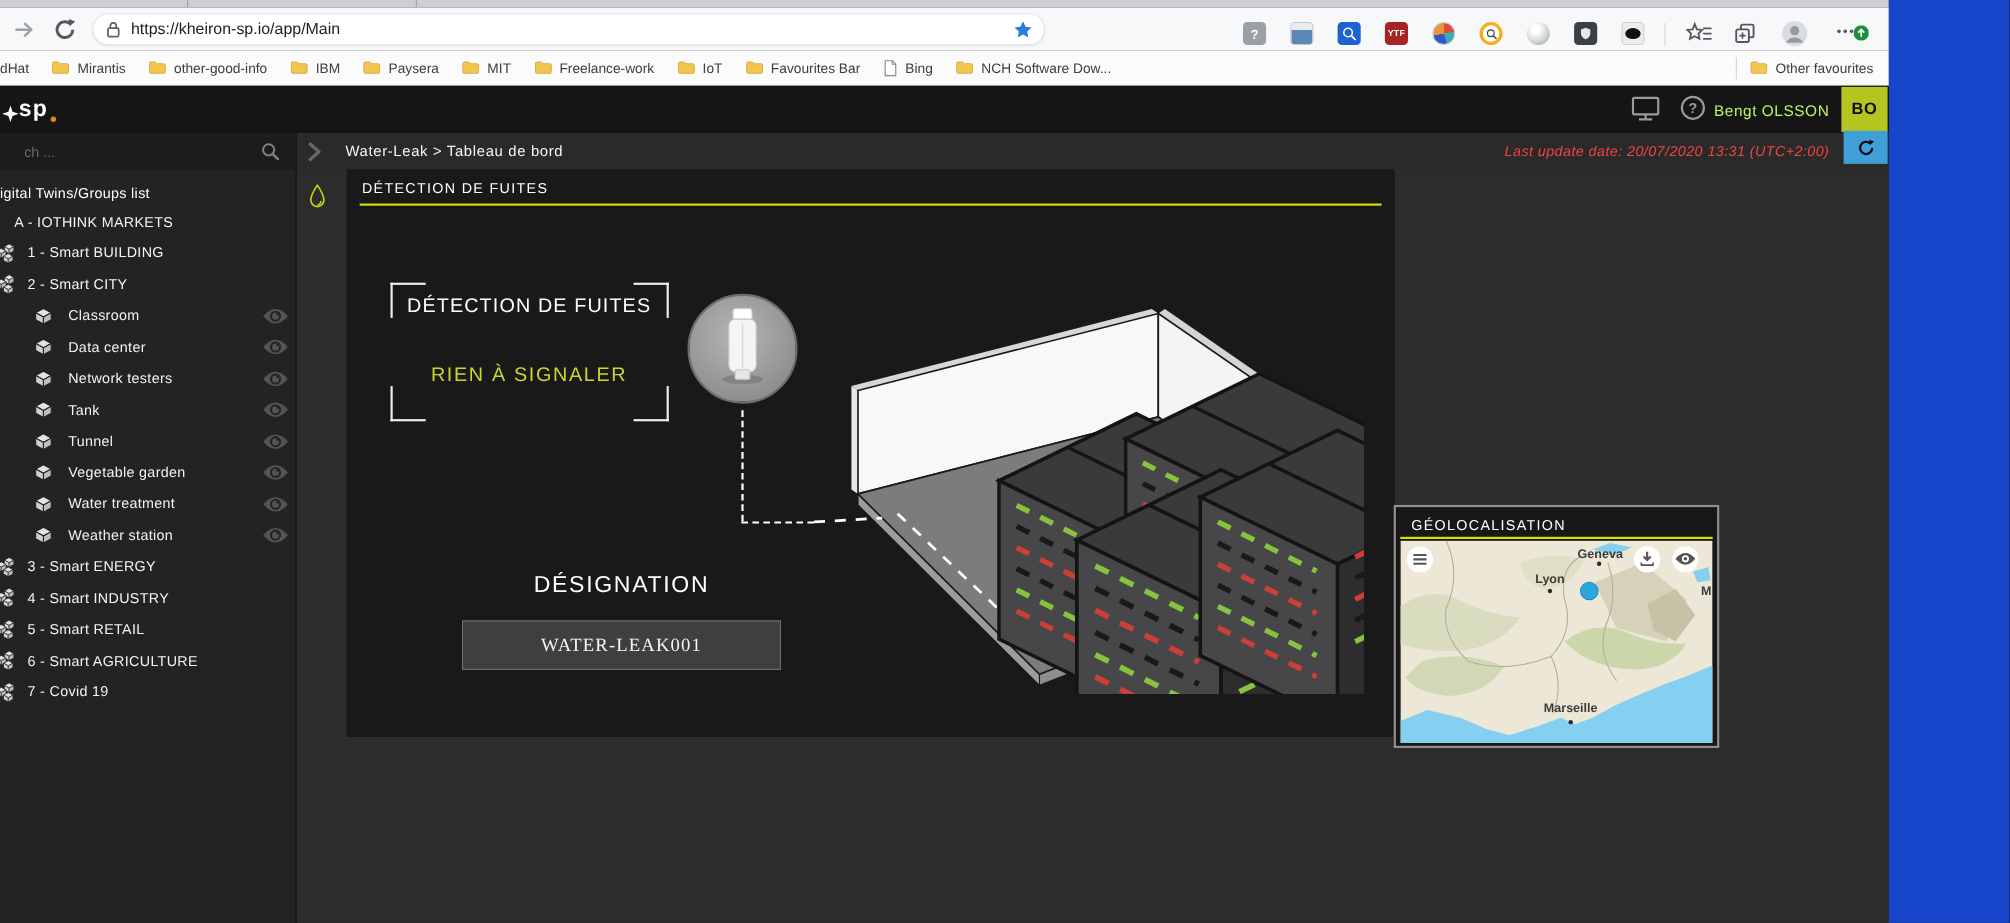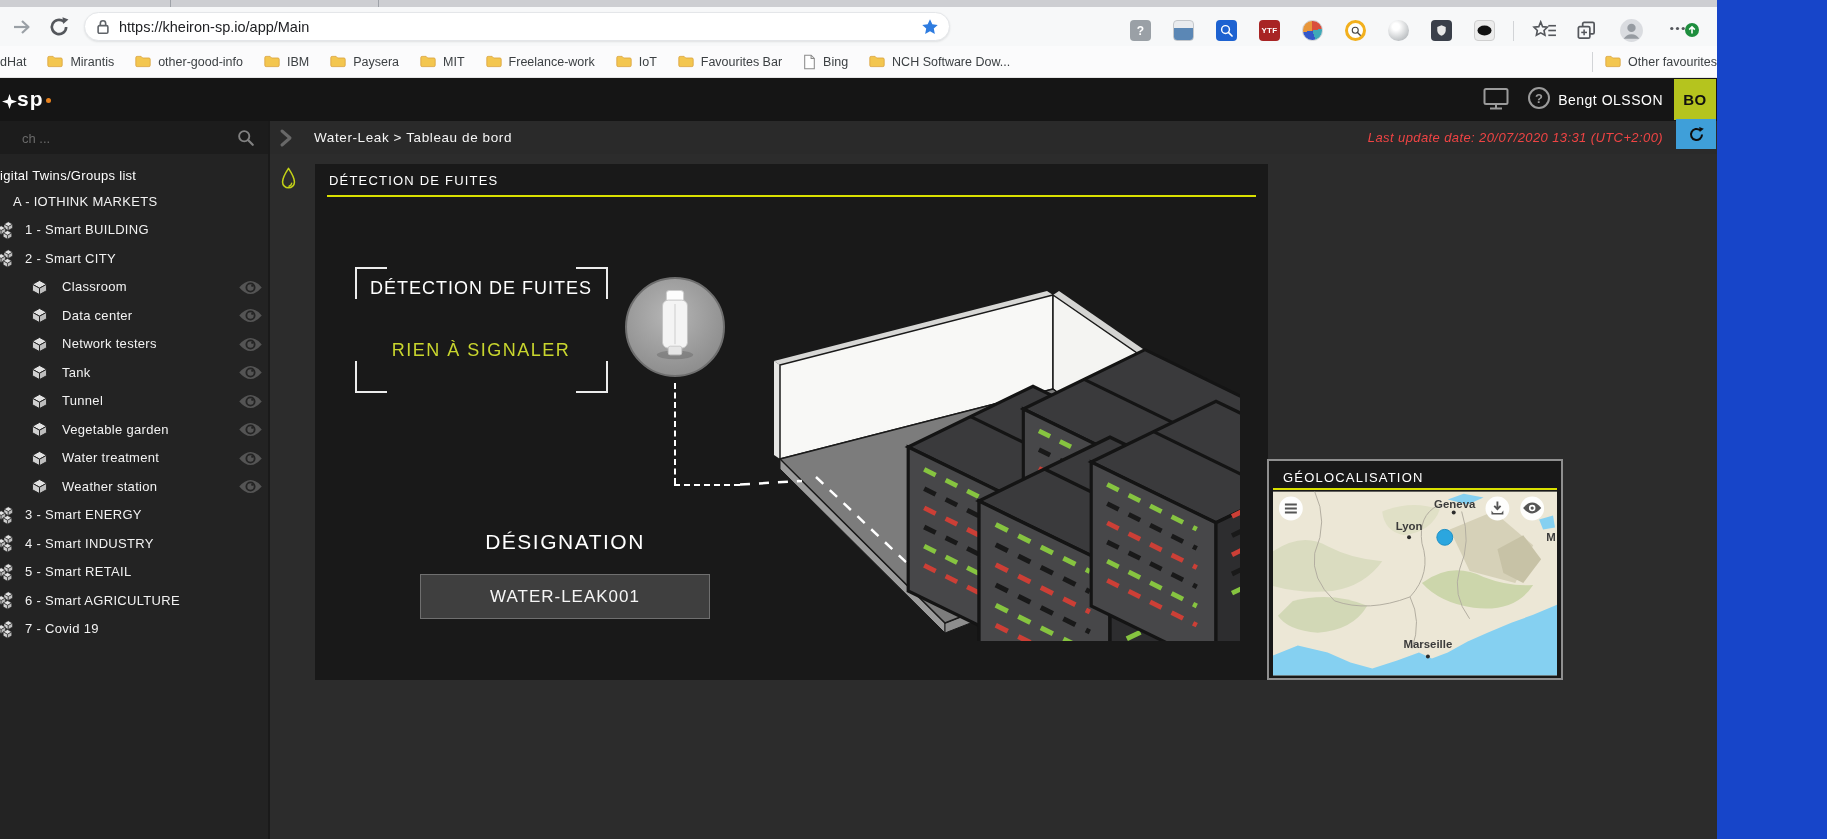--- a/index.html
+++ b/index.html
@@ -19,27 +19,27 @@
   .ext{width:21px;height:21px;border-radius:4px;margin-right:22px;display:flex;align-items:center;justify-content:center;flex:none;font-weight:bold;}
   .vsep{width:1px;height:20px;background:#d2d4d7;margin:0 18px 0 -4px;flex:none;}
   .bookmarks{position:absolute;left:0;top:46px;width:1717px;height:32px;background:#fbfbfc;border-bottom:1px solid #e6e6e6;
              display:flex;align-items:center;font-size:12.5px;color:#3c4043;box-sizing:border-box;}
   .bm{display:flex;align-items:center;gap:7px;margin-right:21px;white-space:nowrap;}
   .bm svg{flex:none;}
 
   
   .app{position:absolute;left:0;top:78px;width:1717px;height:761px;background:#2c2c2c;}
   .app-header{position:absolute;left:0;top:0;width:1717px;height:43px;background:#151515;}
-  .logo{position:absolute;left:2px;top:9px;display:flex;align-items:center;color:#fff;}
+  .logo{position:absolute;left:2px;top:9px;display:flex;align-items:flex-end;color:#fff;}
   .logo-text{font-size:21px;font-weight:bold;letter-spacing:1px;line-height:24px;}
   .logo-dot{width:5px;height:5px;border-radius:50%;background:#e8821e;margin:3px 0 0 2px;}
   .hicon{position:absolute;top:9px;color:#9b9b9b;}
   .help-circle{width:22px;height:22px;border:2px solid #9b9b9b;border-radius:50%;display:flex;align-items:center;justify-content:center;
                font-size:13px;font-weight:bold;color:#9b9b9b;box-sizing:border-box;}
-  .username{position:absolute;right:54px;top:0;height:43px;display:flex;align-items:center;color:#ffffff;font-size:14px;letter-spacing:.5px;}
+  .username{position:absolute;right:54px;top:0;height:43px;display:flex;align-items:center;color:#bef264;font-size:14px;letter-spacing:.5px;}
   .bo-badge{position:absolute;right:1px;top:1px;width:42px;height:41px;background:#b5c41e;color:#101010;font-size:15px;
             font-weight:bold;display:flex;align-items:center;justify-content:center;letter-spacing:.5px;}
   .crumb-bar{position:absolute;left:270px;top:43px;right:0;height:33px;background:#2a2a2a;display:flex;align-items:center;}
   .crumb-chevron{position:absolute;left:6px;top:7px;color:#686868;}
   .crumb-text{margin-left:44px;color:#f5f5f5;font-size:13.5px;letter-spacing:.6px;}
   .last-update{position:absolute;right:54px;color:#ef4444;font-size:13px;font-style:italic;letter-spacing:.4px;}
   .refresh-btn{position:absolute;right:1px;top:-2px;width:40px;height:30px;background:#3f9fd9;display:flex;align-items:center;justify-content:center;color:#0d0d0d;}
 
   
   .sidebar{position:absolute;left:0;top:43px;width:270px;bottom:0;background:#232323;border-right:2px solid #1a1a1a;box-sizing:border-box;}
@@ -58,42 +58,42 @@
   .s-row .clabel{position:absolute;left:62px;white-space:nowrap;}
   .s-row .eye{position:absolute;left:238px;top:7px;width:25px;height:15px;color:#545454;}
   .s-row .eye.active{color:#c3d117;}
 
   
   .content{position:absolute;left:270px;top:76px;right:0;bottom:0;background:#2c2c2c;}
   .drop-icon{position:absolute;left:10px;top:13px;color:#c3d117;}
   .panel{position:absolute;background:#191919;}
   .panel-title{color:#fff;font-size:13px;letter-spacing:1.2px;padding:9px 0 0 14px;white-space:nowrap;}
   .panel-rule{position:absolute;left:12px;right:12px;top:31px;height:2px;background:#d9e000;}
-  .main-panel{left:45px;top:10px;width:953px;height:516px;}
+  .main-panel{left:45px;top:0;width:953px;height:516px;}
   .info-panel{left:998px;top:13px;width:294px;height:277px;border:2px solid #8f8f8f;box-sizing:border-box;background:#181818;}
   .map-panel{left:997px;top:305px;width:296px;height:221px;border:2px solid #8f8f8f;box-sizing:border-box;background:#181818;}
 
   .frame{position:absolute;}
   .frame i{position:absolute;width:30px;height:30px;border:0 solid #ececec;}
   .frame .tl{left:0;top:0;border-left-width:2px;border-top-width:2px;}
   .frame .tr{right:0;top:0;border-right-width:2px;border-top-width:2px;}
   .frame .bl{left:0;bottom:0;border-left-width:2px;border-bottom-width:2px;}
   .frame .br{right:0;bottom:0;border-right-width:2px;border-bottom-width:2px;}
 
   .leak-frame{left:40px;top:103px;width:253px;height:126px;}
   .leak-title{position:absolute;left:36px;top:114px;width:260px;text-align:center;color:#fff;font-size:18px;letter-spacing:1px;line-height:21px;}
   .leak-status{position:absolute;left:36px;top:176px;width:260px;text-align:center;color:#c9d62e;font-size:18px;letter-spacing:1.5px;}
   .device-circle{position:absolute;left:310px;top:113px;width:100px;height:100px;border-radius:50%;
                  background:radial-gradient(circle at 45% 38%,#b6b6b6,#8e8e8e 75%);border:2px solid #6e6e6e;box-sizing:border-box;}
   .dash-v{position:absolute;left:359px;top:219px;height:101px;width:0;border-left:2px dashed #fff;}
   .dash-h{position:absolute;left:359px;top:320px;width:66px;height:0;border-top:2px dashed #fff;}
   .room-svg{position:absolute;left:425px;top:117px;width:500px;height:360px;}
   .desig-label{position:absolute;left:105px;top:366px;width:290px;text-align:center;color:#fff;font-size:21px;letter-spacing:1.5px;}
   .desig-box{position:absolute;left:105px;top:410px;width:290px;height:45px;background:#3f3f3f;border:1px solid #6f6f6f;
-             box-sizing:border-box;display:flex;align-items:center;justify-content:center;color:#f5f5f5;font-size:17px;letter-spacing:1px;}
+             box-sizing:border-box;display:flex;align-items:center;justify-content:center;color:#f5f5f5;font-size:17px;letter-spacing:1px;font-family:Liberation Serif, serif;}
 
   .info-frame{left:15px;top:47px;width:260px;height:132px;}
   .hw-label{position:absolute;left:50px;top:86px;width:130px;color:#fff;font-size:19px;letter-spacing:.5px;line-height:23px;}
   .ok-circle{position:absolute;left:192px;top:88px;width:50px;height:50px;border:4px solid #c0d025;border-radius:50%;box-sizing:border-box;
              display:flex;align-items:center;justify-content:center;color:#eee;font-size:15px;letter-spacing:1px;}
   .bat-label{position:absolute;left:50px;top:202px;width:130px;color:#fff;font-size:19px;letter-spacing:.5px;line-height:23px;}
   .battery{position:absolute;left:182px;top:218px;width:46px;height:27px;border:2px solid #ececec;border-radius:3px;background:#111;
            display:flex;align-items:center;gap:1.5px;padding:2px;box-sizing:border-box;}
   .battery .cell{flex:1;height:17px;background:#c8d61e;border:1px solid #6a7100;box-sizing:border-box;}
   .battery .tip{position:absolute;right:-7px;top:7px;width:5px;height:11px;background:#ececec;border-radius:1px;}
@@ -354,21 +354,21 @@
           <span>Bing</span>
         </div>
       <div class="bm">
           <svg width="16" height="13" viewBox="0 0 20 16">
             <use href="#i-folder"></use>
           </svg>
           <span>NCH Software Dow...</span>
         </div>
       <div style="margin-left:auto;display:flex;align-items:center">
         <div class="vsep" style="margin:0 12px"></div>
-        <div class="bm" style="margin-right:0">
+        <div class="bm" style="margin-right:14px">
             <svg width="16" height="13" viewBox="0 0 20 16">
               <use href="#i-folder"></use>
             </svg>
             <span>Other favourites</span>
           </div>
       </div>
     </div>
 
     <div class="app">
       <div class="app-header">

